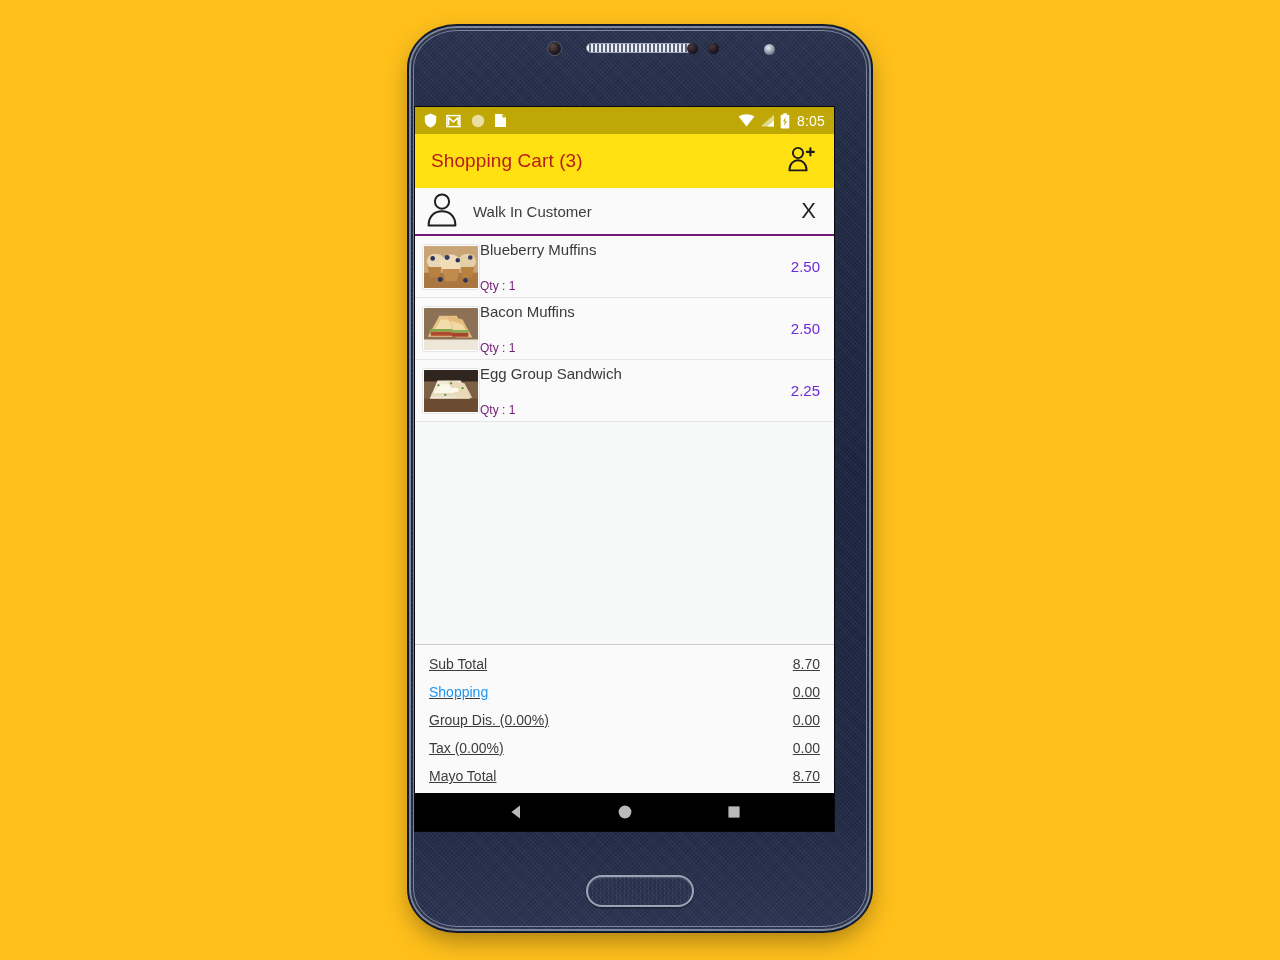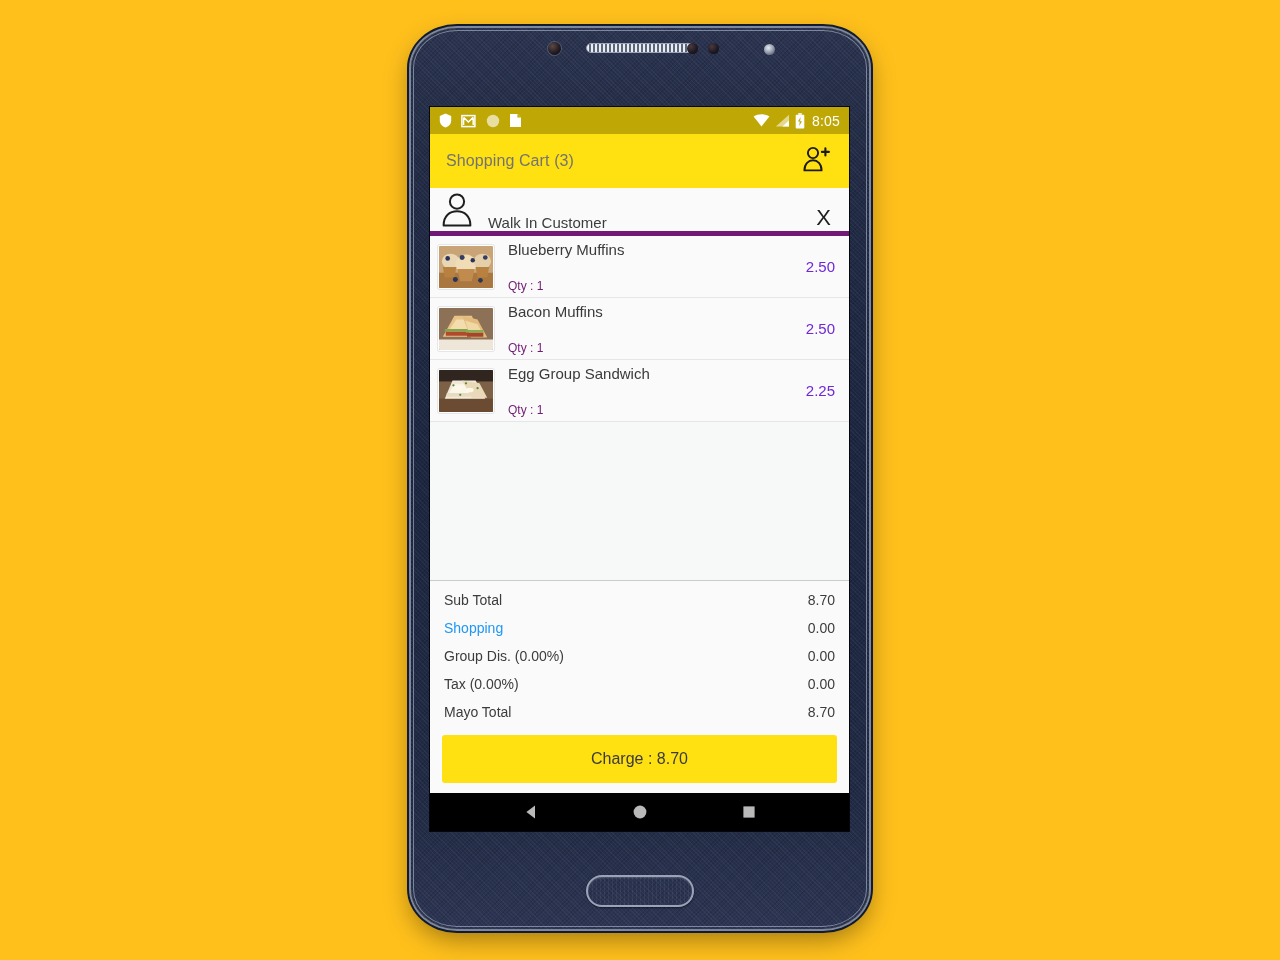--- a/index.html
+++ b/index.html
@@ -66,21 +66,21 @@
     left:50%; transform:translateX(-50%); bottom:22px;
     width:108px; height:32px; border-radius:16px;
     background:linear-gradient(180deg,#39405a 0%,#262e46 40%,#1a2136 100%);
     border:2px solid #9aa4b8;
     box-shadow:inset 0 1px 2px rgba(255,255,255,.20), 0 1px 2px rgba(0,0,0,.5);
     background-image:repeating-linear-gradient(90deg,rgba(255,255,255,.05) 0 1px, transparent 1px 4px);
   }
 
   
   #screen {
-    position:absolute; left:19px; top:79px;
+    position:absolute; left:4px; top:79px;
     width:419px; height:724px;
     background:#FAFAFA; overflow:hidden; z-index:4;
     box-shadow:0 0 0 1px #05070d;
     display:flex; flex-direction:column;
   }
 
   
   #statusbar {
     height:27px; background:#BFA806; flex:0 0 auto;
     display:flex; align-items:center; padding:0 9px;
@@ -93,33 +93,33 @@
     font-family:"Liberation Sans", sans-serif;
   }
   .sicon { display:block; }
 
   
   #appbar {
     height:54px; background:#FFE011; flex:0 0 auto;
     display:flex; align-items:center; padding:0 14px 0 16px;
   }
   #appbar-title {
-    font-size:16px; color:#737373; letter-spacing:.1px;
+    font-size:19px; color:#b91c1c; letter-spacing:.1px;
   }
   #add-customer-btn {
     margin-left:auto; width:38px; height:38px;
     display:flex; align-items:center; justify-content:center;
     cursor:pointer;
   }
 
   
   #customer-row {
     height:48px; background:#FAFAFA; flex:0 0 auto;
-    display:flex; align-items:flex-end; padding:0 14px 0 10px;
-    border-bottom:5px solid #701a75;
+    display:flex; align-items:center; padding:0 14px 0 10px;
+    border-bottom:2px solid #701a75;
     position:relative;
   }
   #customer-name {
     font-size:15px; color:#3c3c3c; margin-left:14px;
   }
   #customer-remove {
     margin-left:auto; font-size:22px; color:#1e1e1e;
     line-height:1; cursor:pointer; padding:2px 4px;
     font-family:"Liberation Sans", sans-serif;
   }
@@ -133,30 +133,30 @@
     height:62px; background:#FAFAFA;
     border-bottom:1px solid #E4E6E7;
     display:flex; align-items:center; padding:0 14px 0 8px;
   }
   .thumb {
     width:56px; height:44px; flex:0 0 auto; border-radius:2px;
     border:1px solid #ffffff; overflow:hidden;
     box-shadow:0 0 0 1px rgba(0,0,0,.08);
   }
   .thumb svg { display:block; width:100%; height:100%; }
-  .item-text { margin-left:14px; display:flex; flex-direction:column; gap:23px; }
+  .item-text { margin-left:1px; display:flex; flex-direction:column; gap:23px; }
   .item-name { font-size:15px; color:#3a3a3a; line-height:1; }
   .item-qty { font-size:12px; color:#701a75; line-height:1; }
   .item-price { margin-left:auto; font-size:15px; color:#6d28d9; }
 
   
   #totals { flex:0 0 auto; background:#FAFAFA; padding:5px 14px 3px 14px; }
   .total-row {
     display:flex; align-items:center; height:28px;
-    font-size:14px; color:#3c3c3c;
+    font-size:14px; color:#3c3c3c;text-decoration:underline;
   }
   .total-row .tval { margin-left:auto;text-align:center; }
   .total-row.link .tlabel { color:#2196F3; cursor:pointer; }
 
   
   #charge-wrap { flex:0 0 auto; background:#FAFAFA; padding:6px 12px 10px 12px; }
   #charge-btn {
     width:100%; height:48px; background:#FFE011; border:none; border-radius:3px;
     font-size:16px; color:#3b3b3b; cursor:pointer;
     font-family:"Liberation Sans", sans-serif;
@@ -349,23 +349,20 @@
       <div class="total-row">
         <span class="tlabel">Tax (0.00%)</span>
         <span class="tval">0.00</span>
       </div>
       <div class="total-row">
         <span class="tlabel">Mayo Total</span>
         <span class="tval">8.70</span>
       </div>
     </div>
 
-    <div id="charge-wrap">
-      <button id="charge-btn">Charge : 8.70</button>
-    </div>
 
     <div id="navbar">
       <span class="navbtn">
         <svg width="18" height="18" viewBox="0 0 18 18">
           <path d="M13 2.6 L4.4 9 L13 15.4 Z" fill="#b9b9b9"></path>
         </svg>
       </span>
       <span class="navbtn">
         <svg width="18" height="18" viewBox="0 0 18 18">
           <circle cx="9" cy="9" r="6.4" fill="#b9b9b9"></circle>

